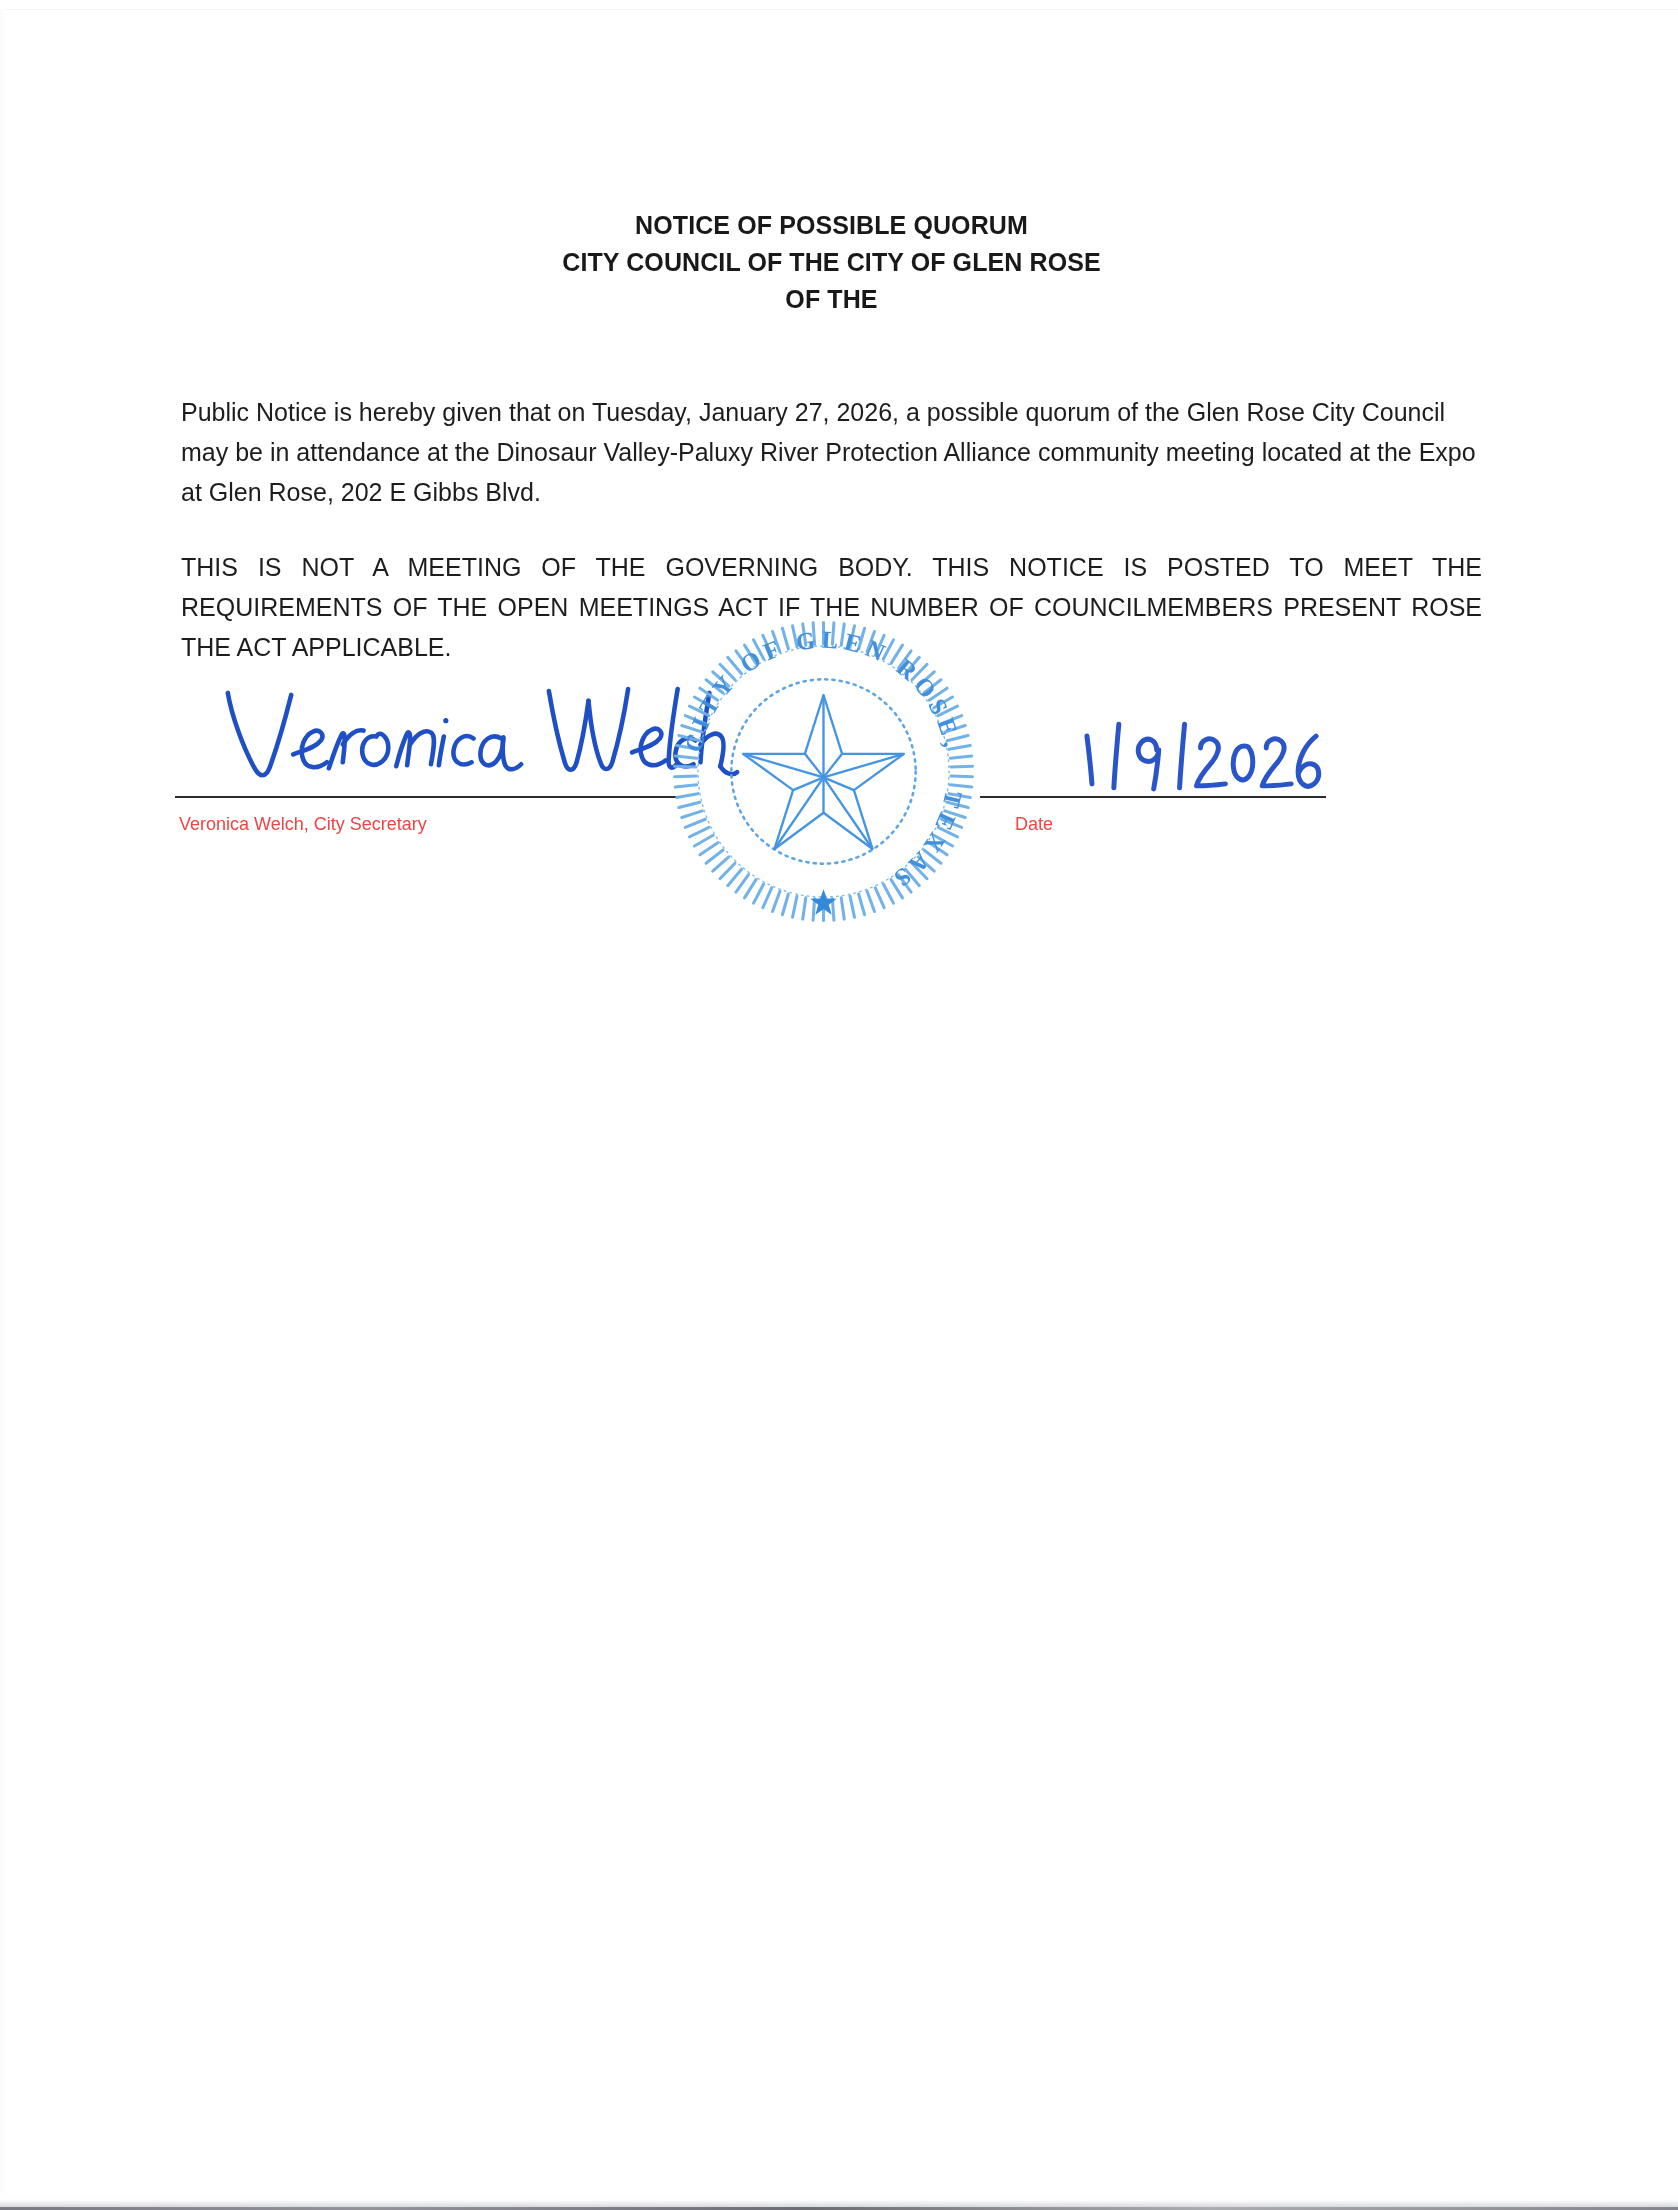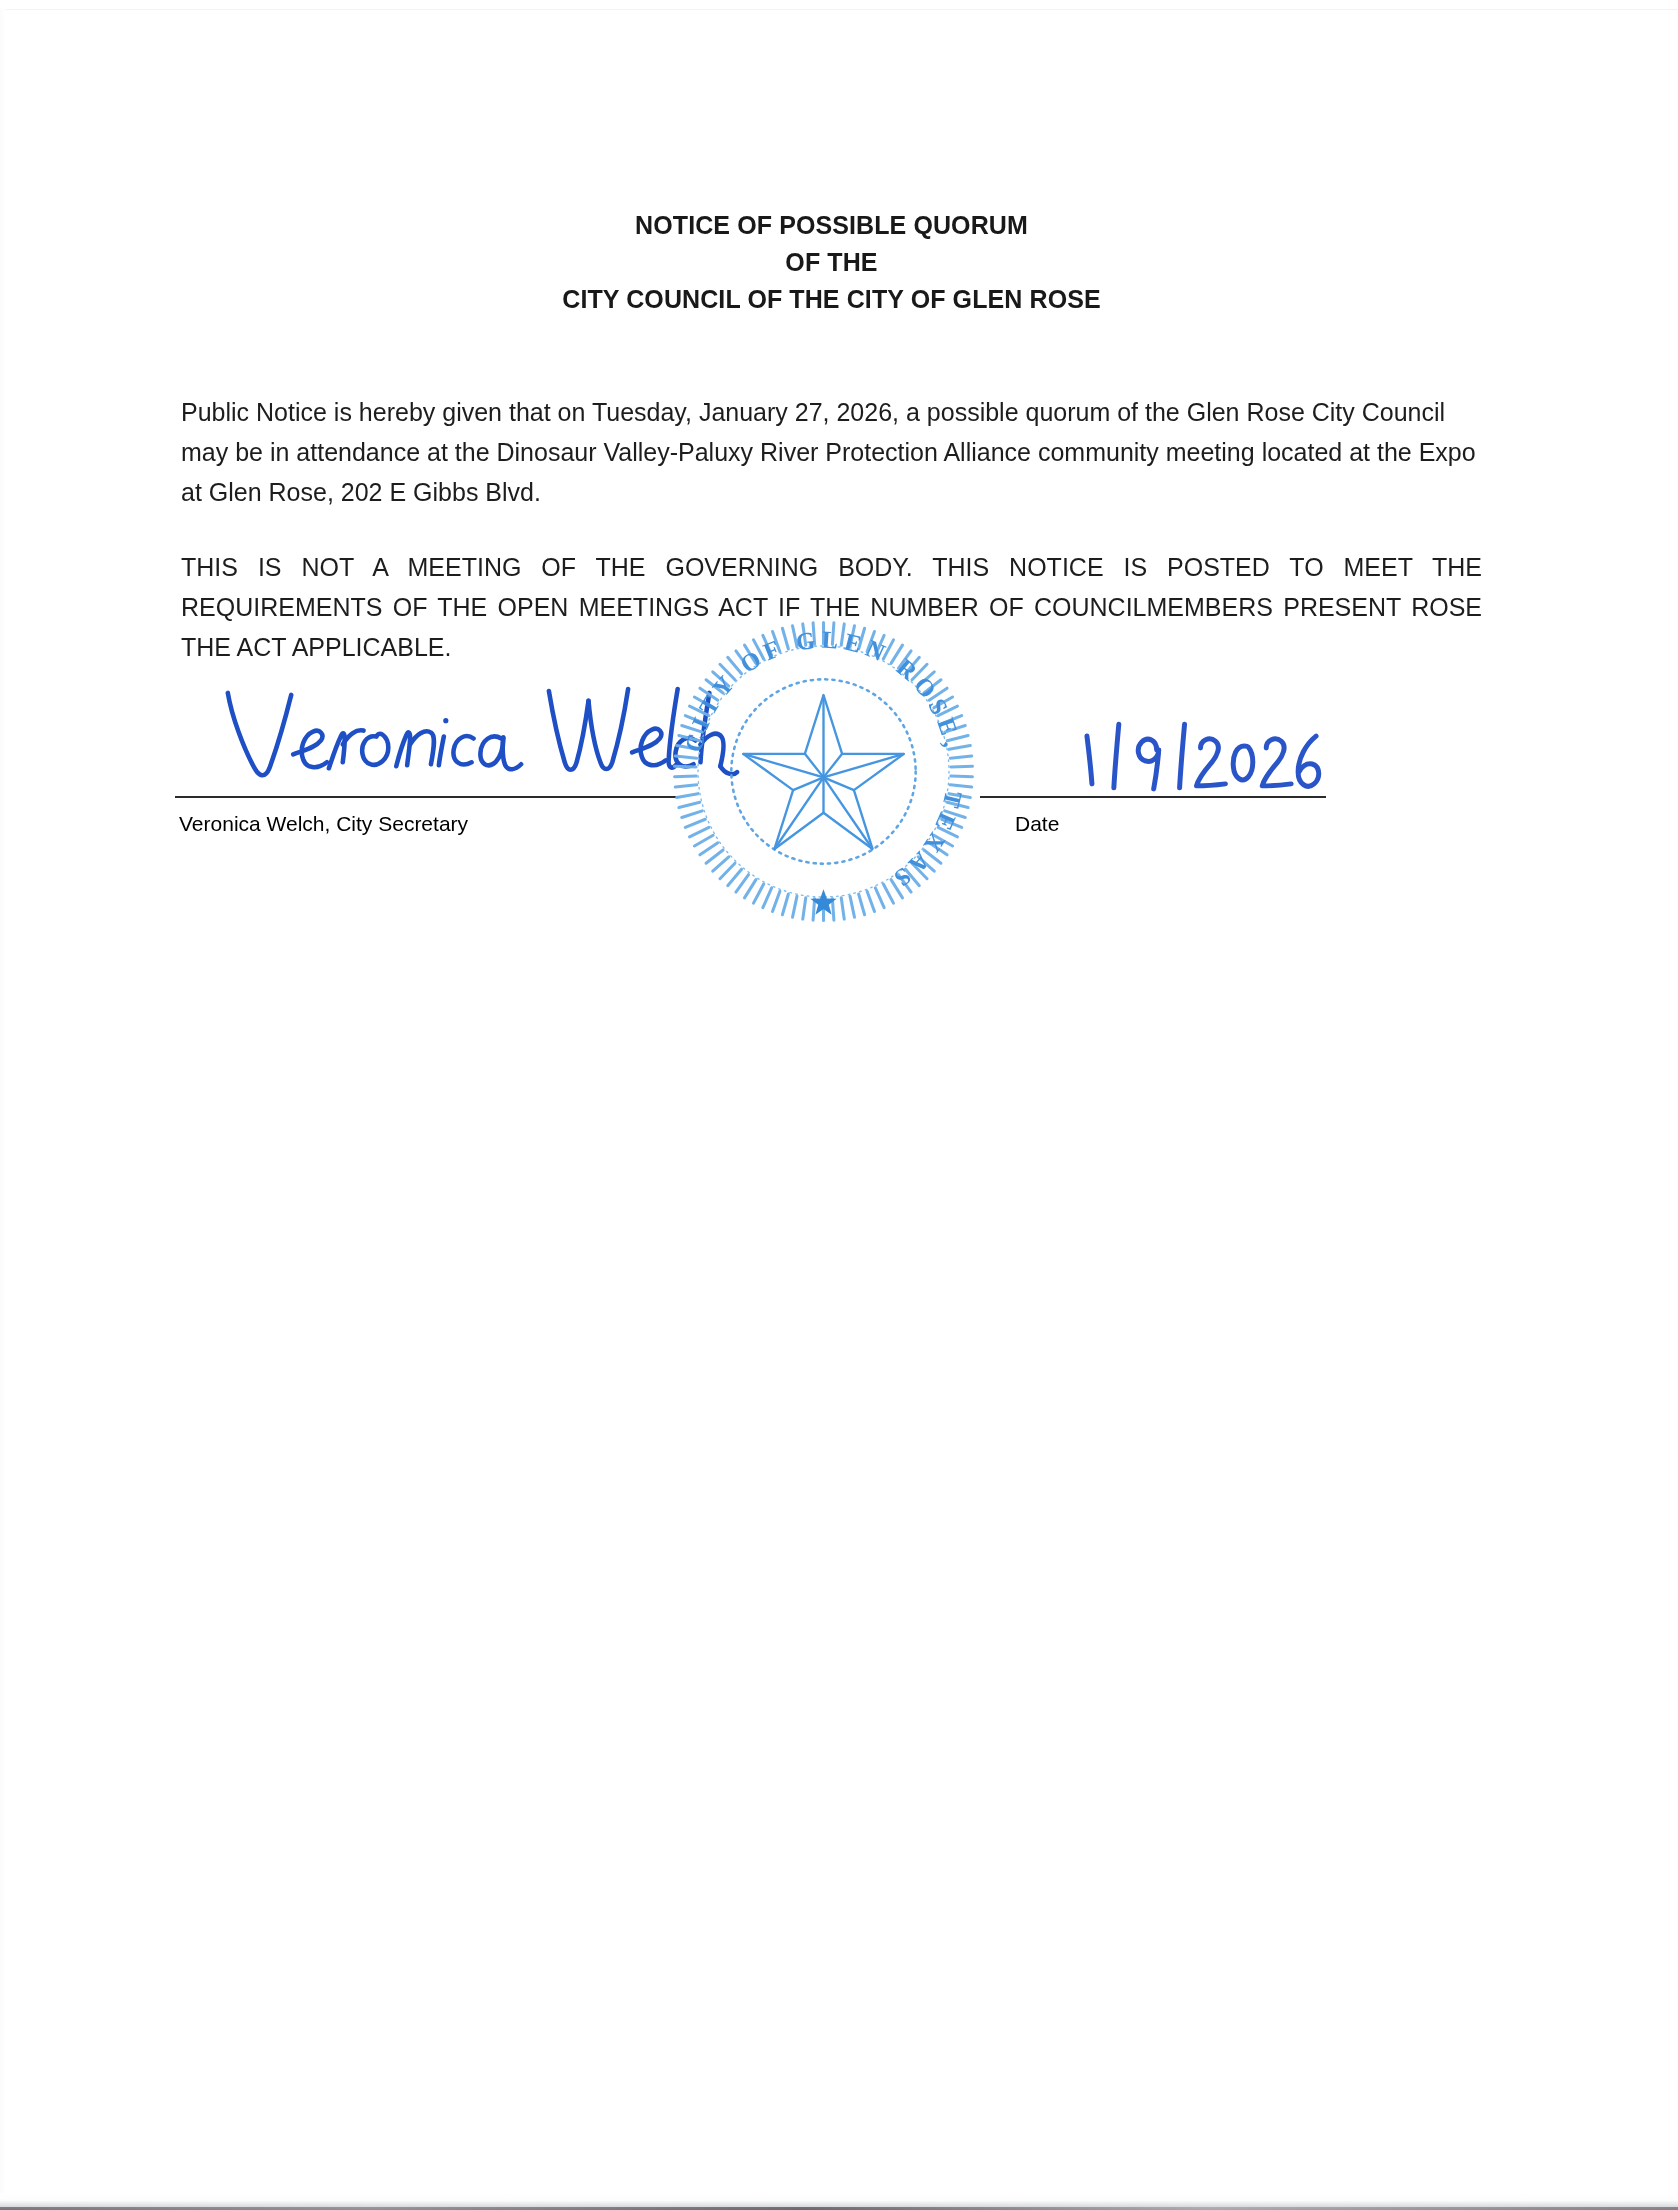--- a/index.html
+++ b/index.html
@@ -80,23 +80,23 @@
   .sig-line {
     position: absolute;
     height: 0;
     border-top: 2.2px solid #2b2b2b;
   }
   .sig-line.signature { left: 175px; top: 796px; width: 505px; }
   .sig-line.date      { left: 980px; top: 796px; width: 346px; }
 
   .sig-label {
     position: absolute;
-    font-size: 21px;
+    font-size: 18px;
     line-height: 32px;
-    color: #000000;
+    color: #ef4444;
     white-space: nowrap;
   }
   .sig-label.name { left: 179px; top: 808px; }
   .sig-label.date { left: 1015px; top: 808px; }
 
   
   .handwriting {
     position: absolute;
     color: #1f4fc4;
   }
@@ -128,22 +128,22 @@
 </head>
 <body>
 
 <div id="page">
 
   <div class="scan-edge-top"></div>
   <div class="scan-edge-left"></div>
 
   <div class="heading">
     <div>NOTICE OF POSSIBLE QUORUM</div>
+    <div>CITY COUNCIL OF THE CITY OF GLEN ROSE</div>
     <div>OF THE</div>
-    <div>CITY COUNCIL OF THE CITY OF GLEN ROSE</div>
   </div>
 
   <p class="para p1">Public Notice is hereby given that on Tuesday, January 27, 2026, a possible quorum of the Glen Rose City Council may be in attendance at the Dinosaur Valley-Paluxy River Protection Alliance community meeting located at the Expo at Glen Rose, 202 E Gibbs Blvd.</p>
   <p class="para p2">THIS IS NOT A MEETING OF THE GOVERNING BODY.  THIS NOTICE IS POSTED TO MEET THE REQUIREMENTS OF THE OPEN MEETINGS ACT IF THE NUMBER OF COUNCILMEMBERS PRESENT ROSE THE ACT APPLICABLE.</p>
 
   <div class="sig-line signature"></div>
   <div class="sig-line date"></div>
 
   <div class="sig-label name">Veronica Welch, City Secretary</div>
   <div class="sig-label date">Date</div>

